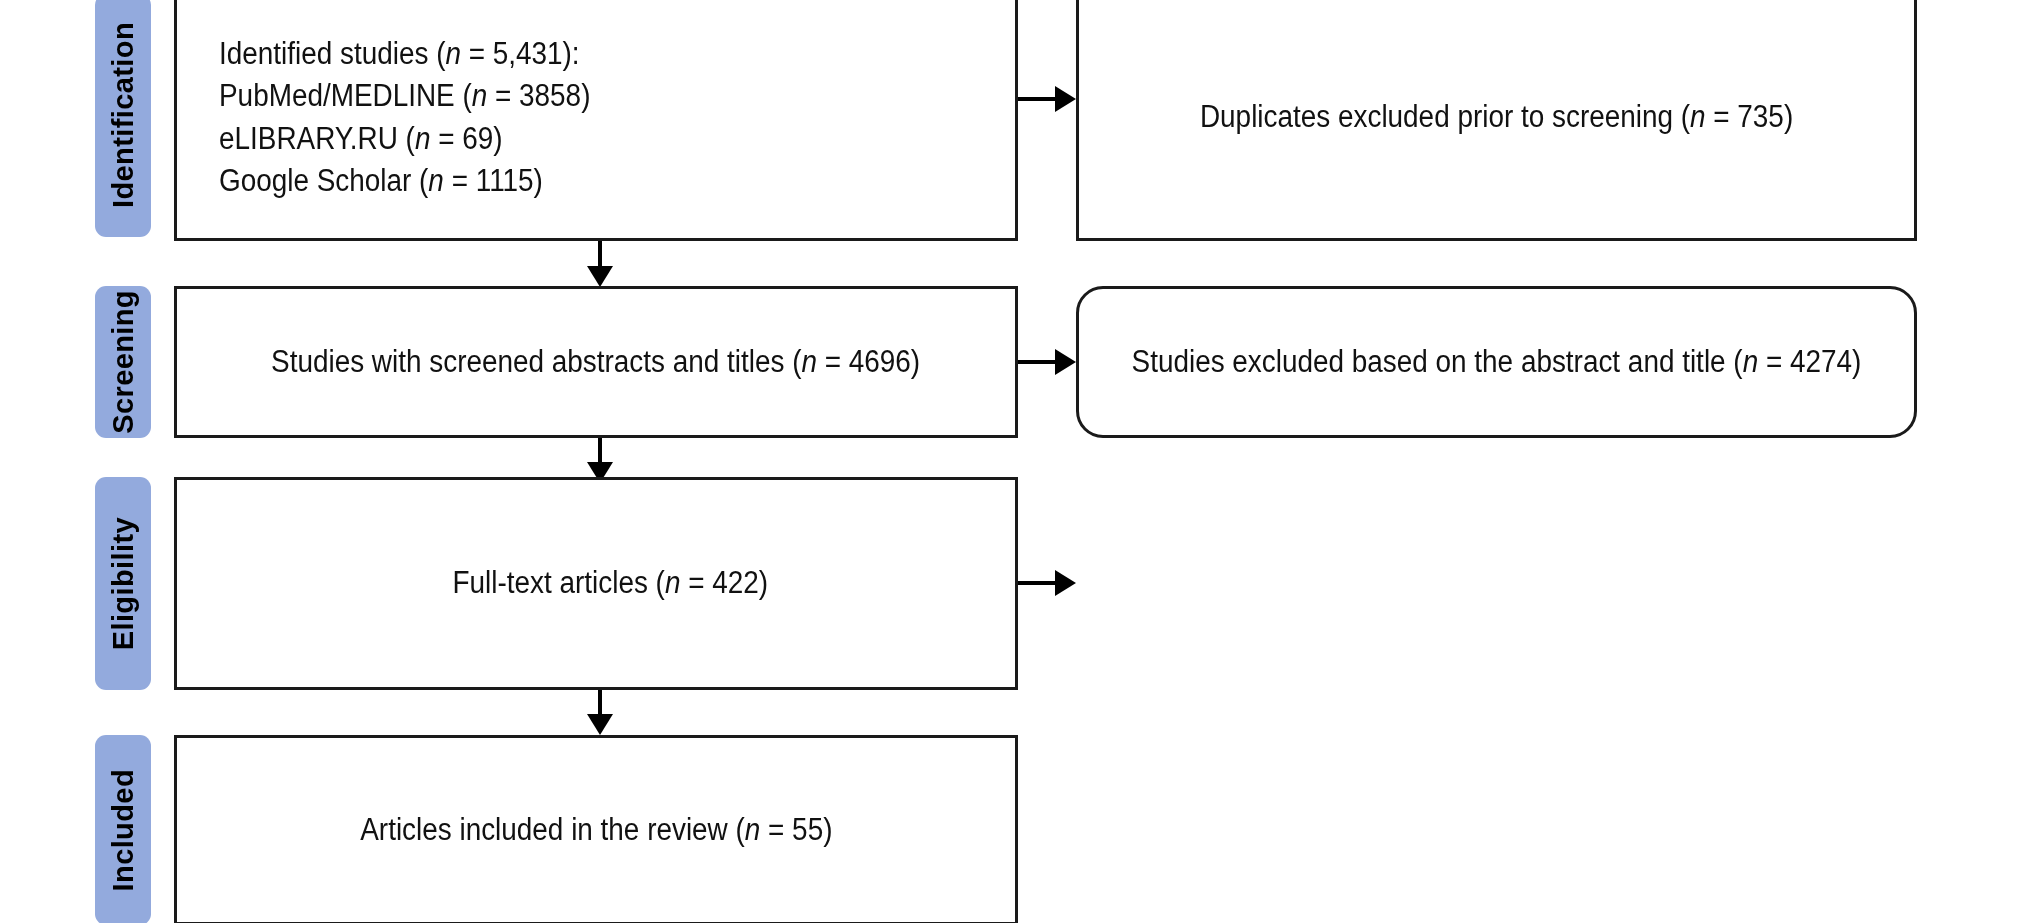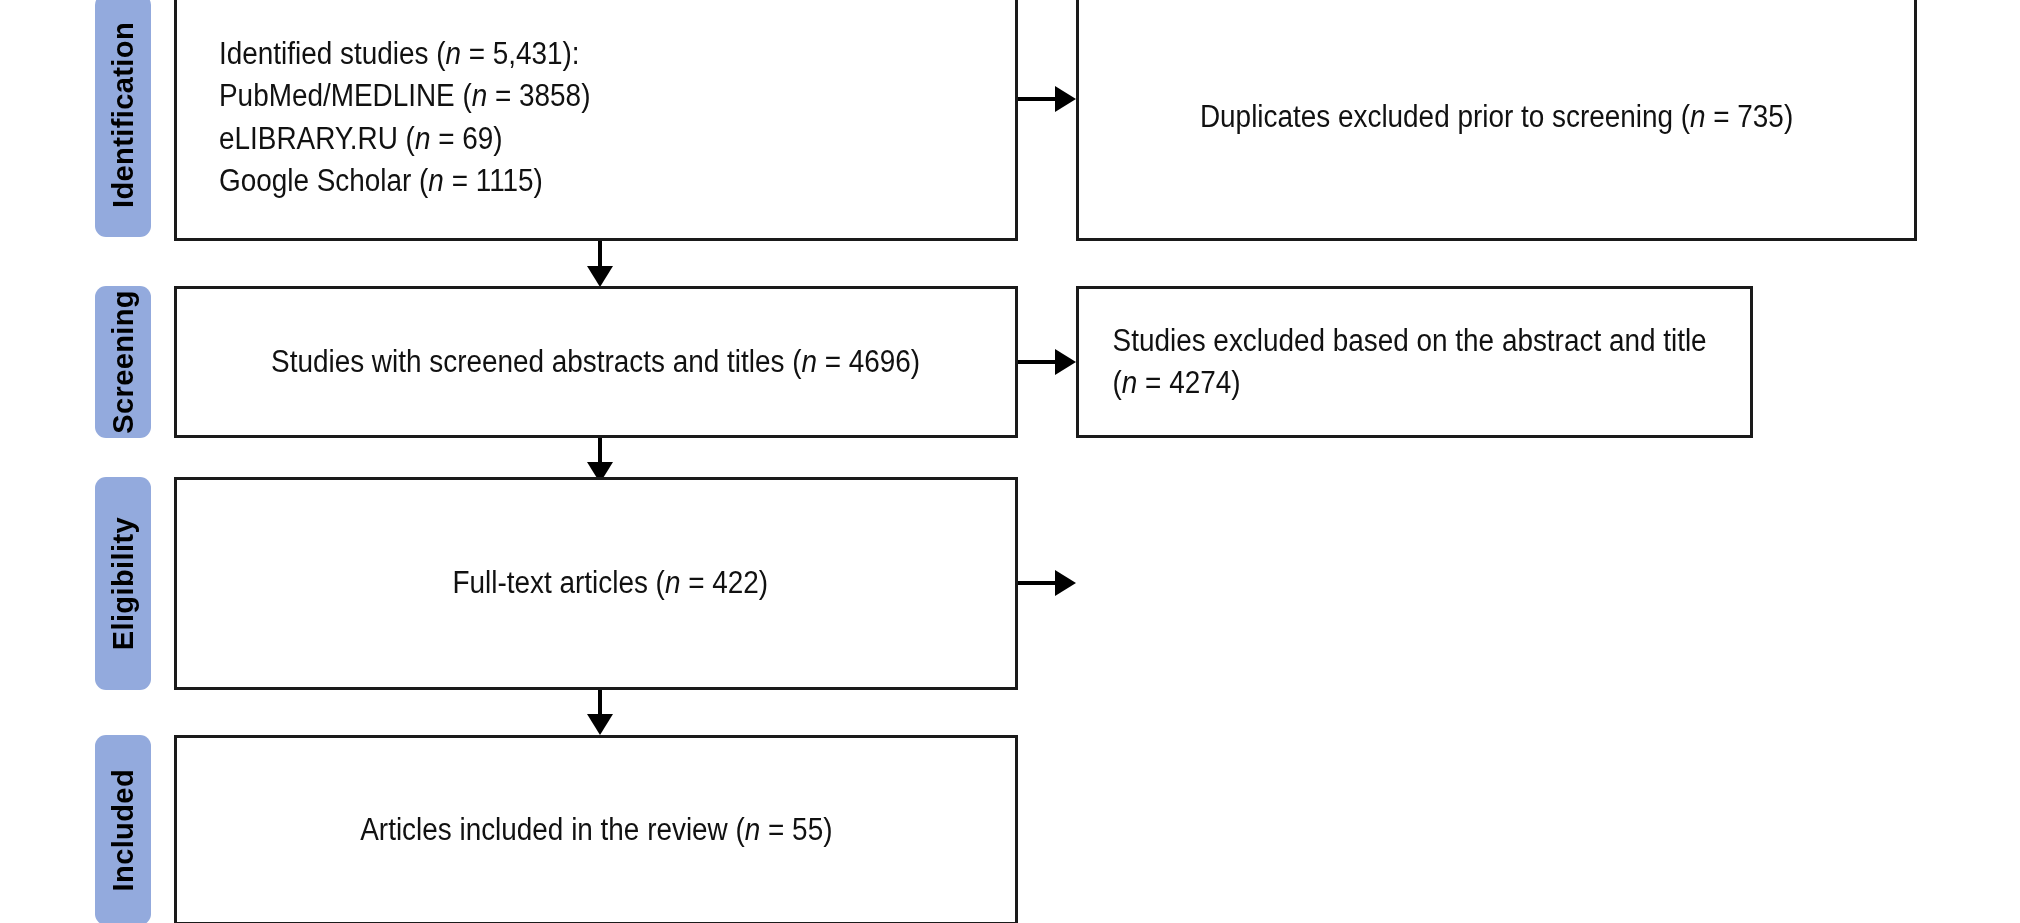--- a/index.html
+++ b/index.html
@@ -150,21 +150,21 @@
 
   <div class="arrow-v" style="left:580px; top:241px; width:40px; height:46px;">
     <span class="shaft" style="height:30px;"></span>
     <span class="head"></span>
   </div>
 
   <div class="flow-box center" style="left:174px; top:286px; width:844px; height:152px;text-align:right;">
     <span class="box-text">Studies with screened abstracts and titles (<i>n</i> = 4696)</span>
   </div>
 
-  <div class="flow-box center" style="left:1076px; top:286px; width:677px; height:152px;">
+  <div class="flow-box center" style="left:1076px; top:286px; width:841px; height:152px;border-radius:27px;">
     <span class="box-text">Studies excluded based on the abstract and title (<i>n</i> = 4274)</span>
   </div>
 
   <div class="arrow-h" style="left:1018px; top:342px; width:58px; height:40px;">
     <span class="shaft" style="width:44px;"></span>
     <span class="head"></span>
   </div>
 
   <div class="arrow-v" style="left:580px; top:438px; width:40px; height:45px;">
     <span class="shaft" style="height:29px;"></span>

